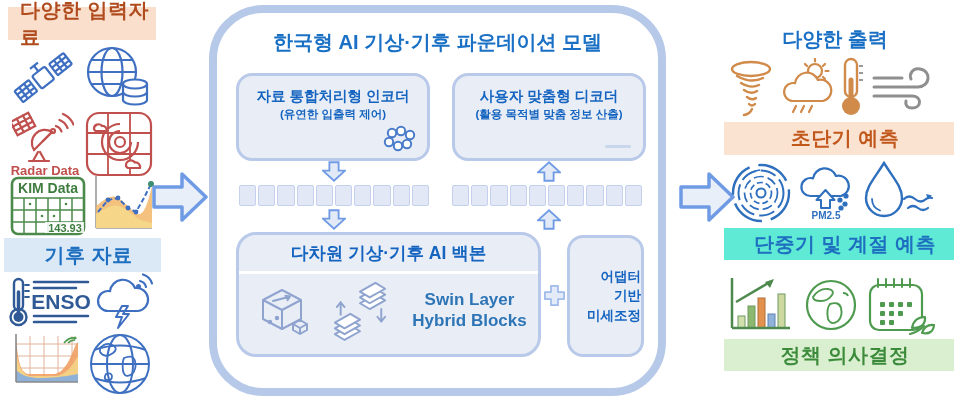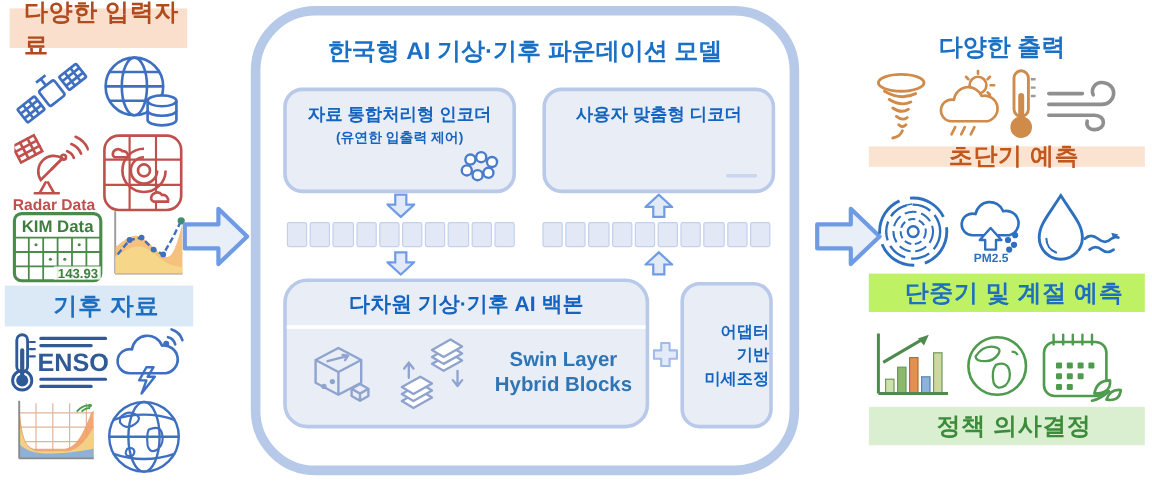--- a/index.html
+++ b/index.html
@@ -201,20 +201,21 @@
         <circle cx="27" cy="10" r="4.2"></circle>
       <circle cx="24" cy="19" r="4.2"></circle>
         <circle cx="15" cy="21" r="4.2"></circle>
         <circle cx="6" cy="17" r="4.2"></circle>
     </svg>
   </div>
 </div>
 
 <div class="abs inner-box" style="left:452px;top:73px;width:194px;height:88px;">
   <div class="bt">사용자 맞춤형 디코더</div>
+  <div class="bs">(활용 목적별 맞춤 정보 산출)</div>
   <div class="abs fineprint" style="right:12px;bottom:10px;width:26px;height:3px;"></div>
 </div>
 
 <div class="abs" style="left:322px;top:161px;">
 <svg width="24" height="21" viewBox="0 0 26 22">
       <polygon points="8,1 18,1 18,10 25,10 13,21 1,10 8,10" fill="#e3eaf7" stroke="#6f9be5" stroke-width="2"></polygon>
     </svg>
 </div>
 <div class="abs" style="left:537px;top:161px;">
 <svg width="24" height="21" viewBox="0 0 26 22">
@@ -335,21 +336,21 @@
 </div>
 
 <div class="abs" style="left:872px;top:64px;">
 <svg width="66" height="48" viewBox="0 0 66 48" fill="none" stroke="#8f8f8f" stroke-width="3" stroke-linecap="round">
   <path d="M2,14 h28"></path>
   <path d="M2,23 h44 c12,0 14,-16 2,-18 c-8,-1.5 -11,6 -9,10"></path>
   <path d="M2,32 h38 c10,0 10,12 0,12 c-5,0 -7,-3.5 -6,-7"></path>
 </svg>
 </div>
 
-<div class="abs hdr hdr-peach2" style="left:724px;top:122px;width:230px;height:17px;">초단기 예측</div>
+<div class="abs hdr hdr-peach2" style="left:724px;top:122px;width:230px;height:33px;">초단기 예측</div>
 
 <div class="abs" style="left:729px;top:161px;">
 <svg width="64" height="64" viewBox="0 0 64 64" fill="none" stroke="#2e6fbe">
   <circle cx="32" cy="32" r="4.5" stroke-width="2"></circle>
   <circle cx="32" cy="32" r="10.5" stroke-width="1.7" stroke-dasharray="6 3"></circle>
   <circle cx="32" cy="32" r="16.5" stroke-width="1.7" stroke-dasharray="10 4"></circle>
   <circle cx="32" cy="32" r="22.5" stroke-width="2" stroke-dasharray="16 5"></circle>
   <circle cx="32" cy="32" r="28" stroke-width="2.4" stroke-dasharray="34 9"></circle>
   <path d="M14,18 q7,-8 17,-9" stroke-width="1.4"></path>
 </svg>
@@ -370,21 +371,21 @@
 <div class="abs" style="left:858px;top:161px;">
 <svg width="76" height="62" viewBox="0 0 76 62" fill="none" stroke="#2e6fbe" stroke-width="2.4" stroke-linecap="round">
   <path d="M26,2 C16,18 8,26 8,37 a18,18 0 0 0 36,0 C44,26 36,18 26,2 Z"></path>
   <path d="M14,38 a12.5,12.5 0 0 0 8,11.5" stroke-width="1.8"></path>
   <path d="M46,38 q5,-5 11,0 t11,0 q3,-2 6,-1" stroke-width="2.2"></path>
   <path d="M50,47 q5,-4 10,0 t10,0" stroke-width="2.2"></path>
   <polygon points="74,34.5 68,33 70,38.5" fill="#2e6fbe" stroke="none"></polygon>
 </svg>
 </div>
 
-<div class="abs hdr hdr-blue" style="left:724px;top:228px;width:230px;height:32px;background:#bef264;">단중기 및 계절 예측</div>
+<div class="abs hdr hdr-blue" style="left:724px;top:228px;width:230px;height:32px;background:#5eead4;">단중기 및 계절 예측</div>
 
 <div class="abs" style="left:726px;top:274px;">
 <svg width="68" height="60" viewBox="0 0 68 60">
   <rect x="12" y="42" width="7" height="12" fill="#cfe0ad" stroke="#6f9a5e"></rect>
   <rect x="22" y="32" width="7" height="22" fill="#8cb870" stroke="#6f9a5e"></rect>
   <rect x="32" y="24" width="7" height="30" fill="#e2914f" stroke="#b06f38"></rect>
   <rect x="42" y="40" width="7" height="14" fill="#8fb2dd" stroke="#5f82ad"></rect>
   <rect x="52" y="20" width="7" height="34" fill="#cdd9a0" stroke="#6f9a5e"></rect>
   <path d="M6,4 v50 M6,54 h58" stroke="#4e8a4e" stroke-width="2.5" fill="none"></path>
   <path d="M10,28 L44,8" stroke="#4e8a4e" stroke-width="2.5" fill="none"></path>

